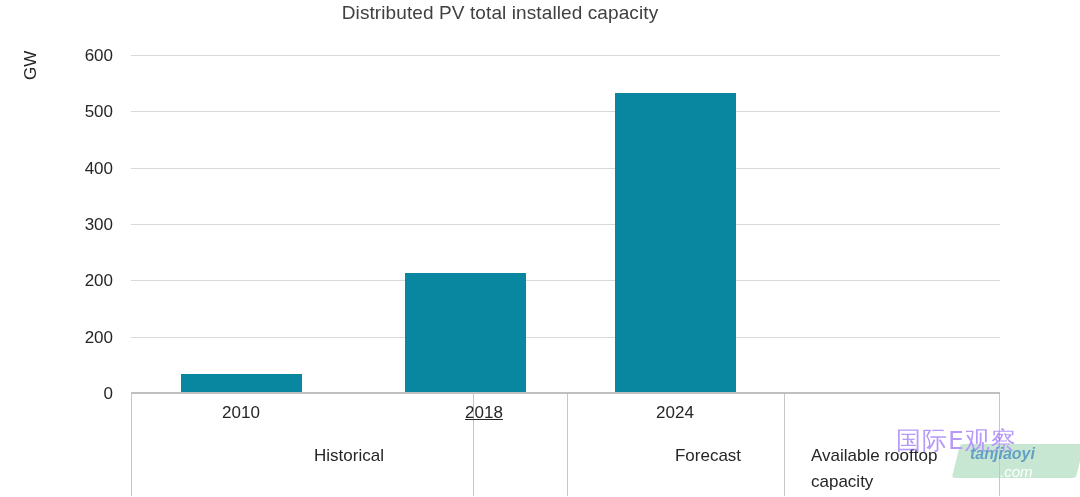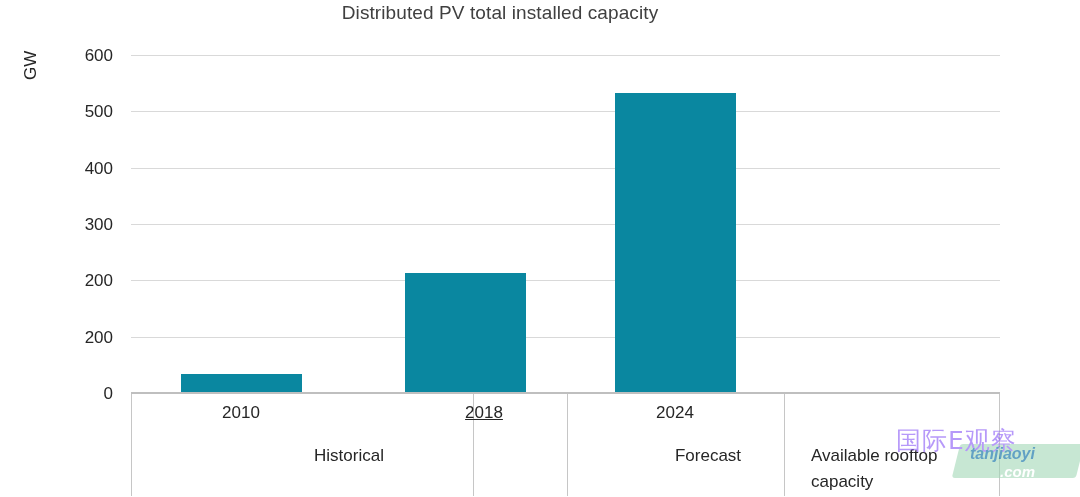--- a/index.html
+++ b/index.html
@@ -192,21 +192,21 @@
     font-weight: bold;
     white-space: nowrap;
   }
   .wm-domain2 {
     position: absolute;
     left: 140px;
     top: 45px;
     font-size: 15px;
     font-style: italic;
     color: #ffffff;
-    font-weight: bold;
+    font-weight: normal;
     white-space: nowrap;
   }
 </style>
 </head>
 <body>
 
 <div id="chart-root">
 
   <div class="chart-title">Distributed PV total installed capacity</div>
 

